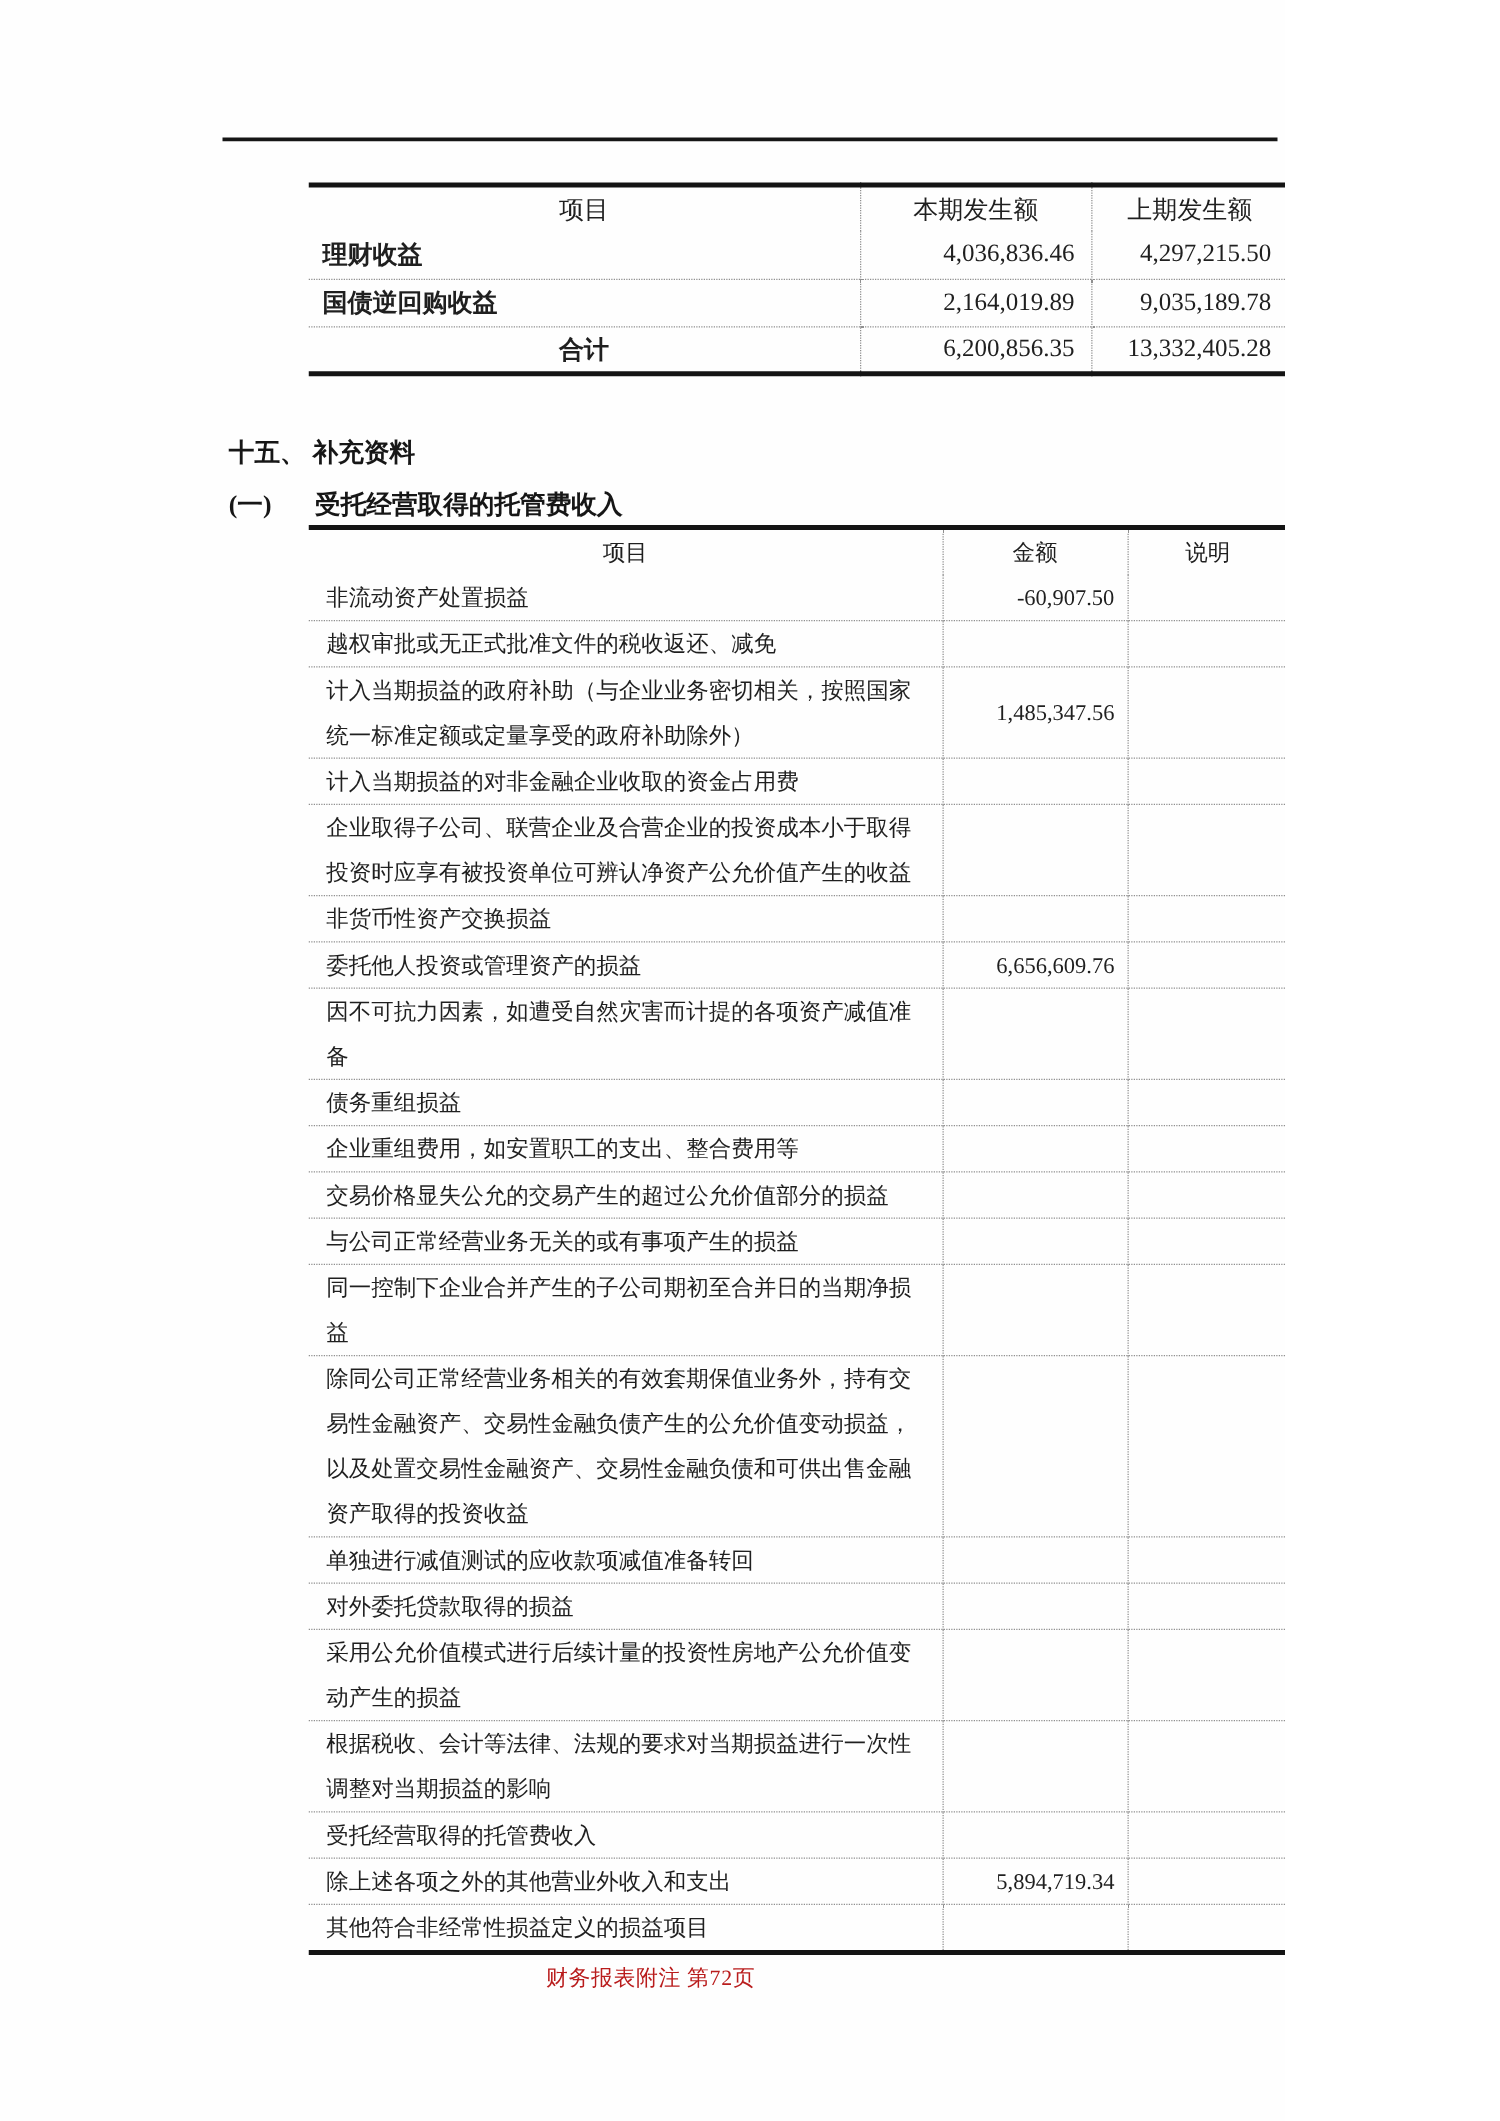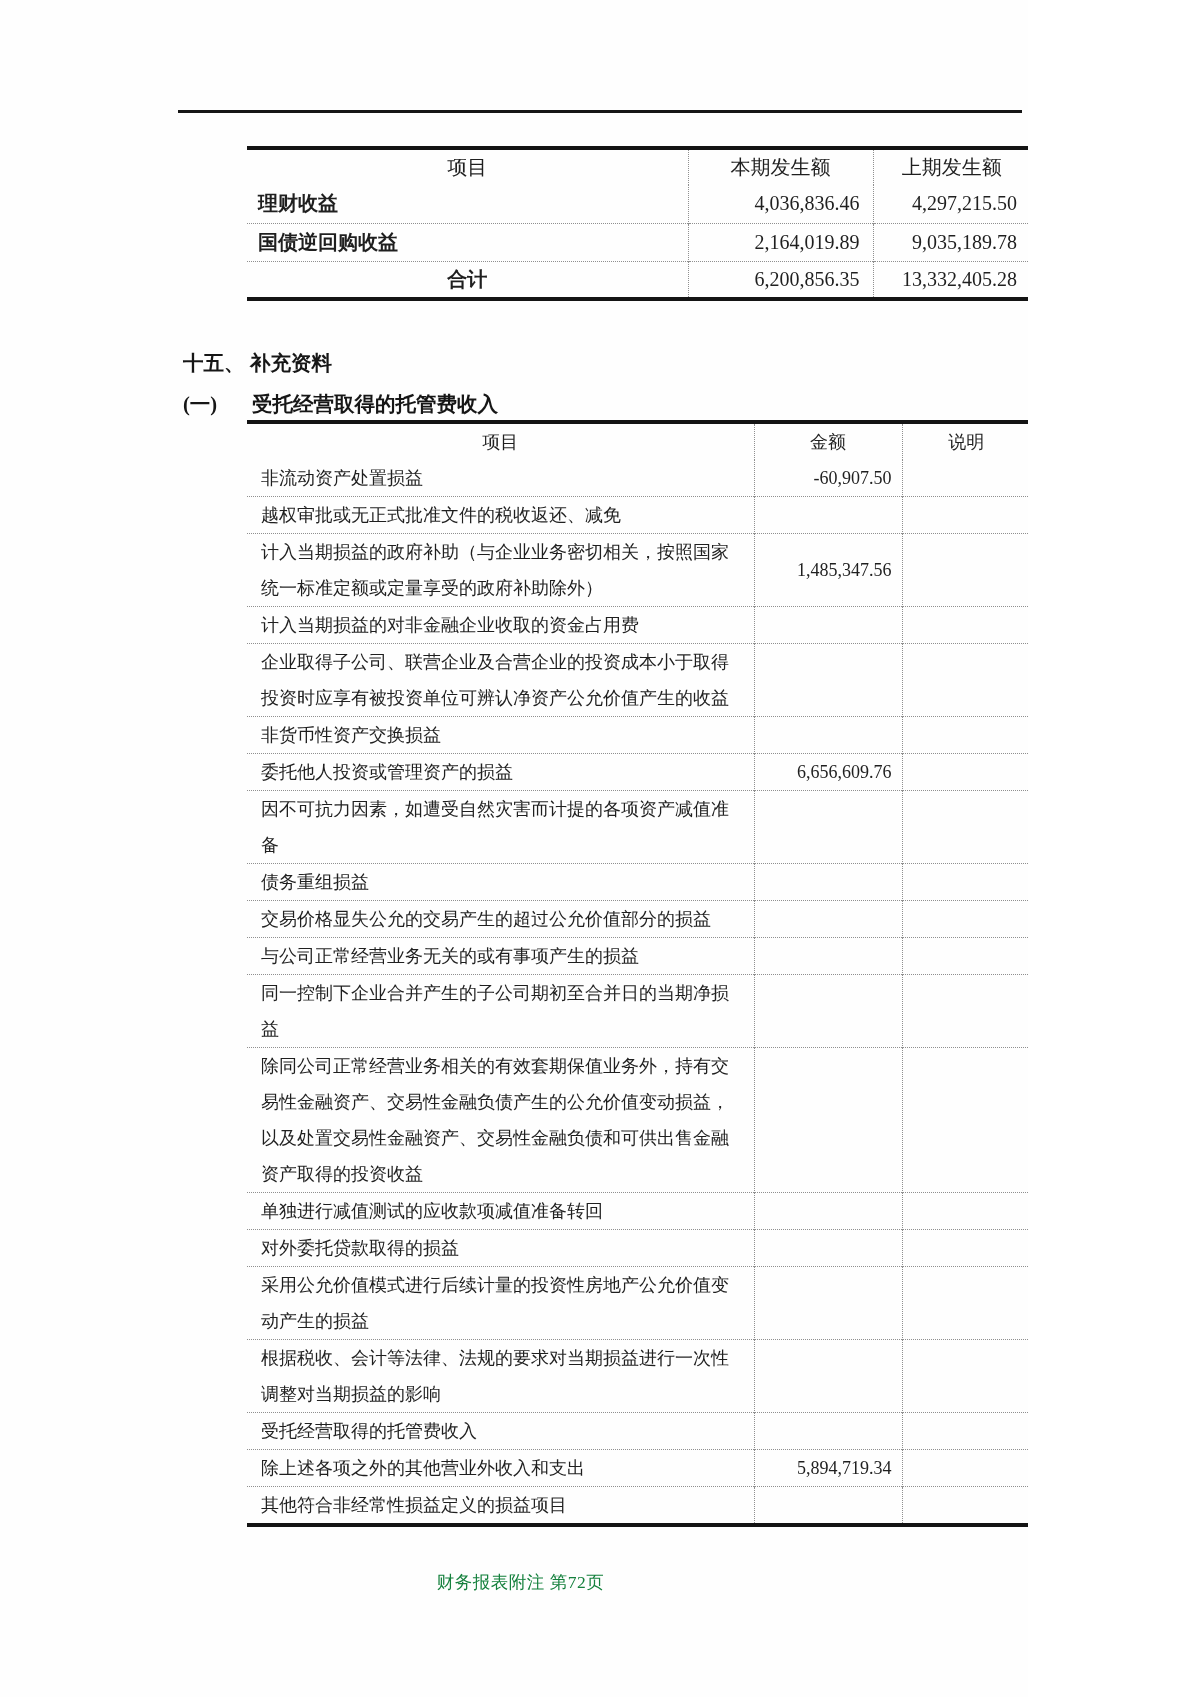--- a/index.html
+++ b/index.html
@@ -72,21 +72,21 @@
   .detail-table .c-item {
     text-align:left; padding:0 12px 0 14px;
     word-break:break-all;
   }
   .detail-table .c-num { text-align:right; padding-right:10px; }
   .detail-table .c-note { }
 
   
   .page-footer {
     position:absolute; left:0; top:1570px; width:100%;
-    text-align:center; font-size:17.5px; color:#15803d;
+    text-align:center; font-size:17.5px; color:#b91c1c;
     letter-spacing:0.5px;
     padding-left:13px;
   }
 </style>
 </head>
 <body>
 
 <div class="page">
 
   <div class="header-rule"></div>
@@ -198,20 +198,25 @@
           <td class="c-num"></td>
           <td class="c-note"></td>
         </tr>
 
         <tr>
           <td class="c-item">债务重组损益</td>
           <td class="c-num"></td>
           <td class="c-note"></td>
         </tr>
 
+        <tr>
+          <td class="c-item">企业重组费用，如安置职工的支出、整合费用等</td>
+          <td class="c-num"></td>
+          <td class="c-note"></td>
+        </tr>
 
         <tr>
           <td class="c-item">交易价格显失公允的交易产生的超过公允价值部分的损益</td>
           <td class="c-num"></td>
           <td class="c-note"></td>
         </tr>
 
         <tr>
           <td class="c-item">与公司正常经营业务无关的或有事项产生的损益</td>
           <td class="c-num"></td>

